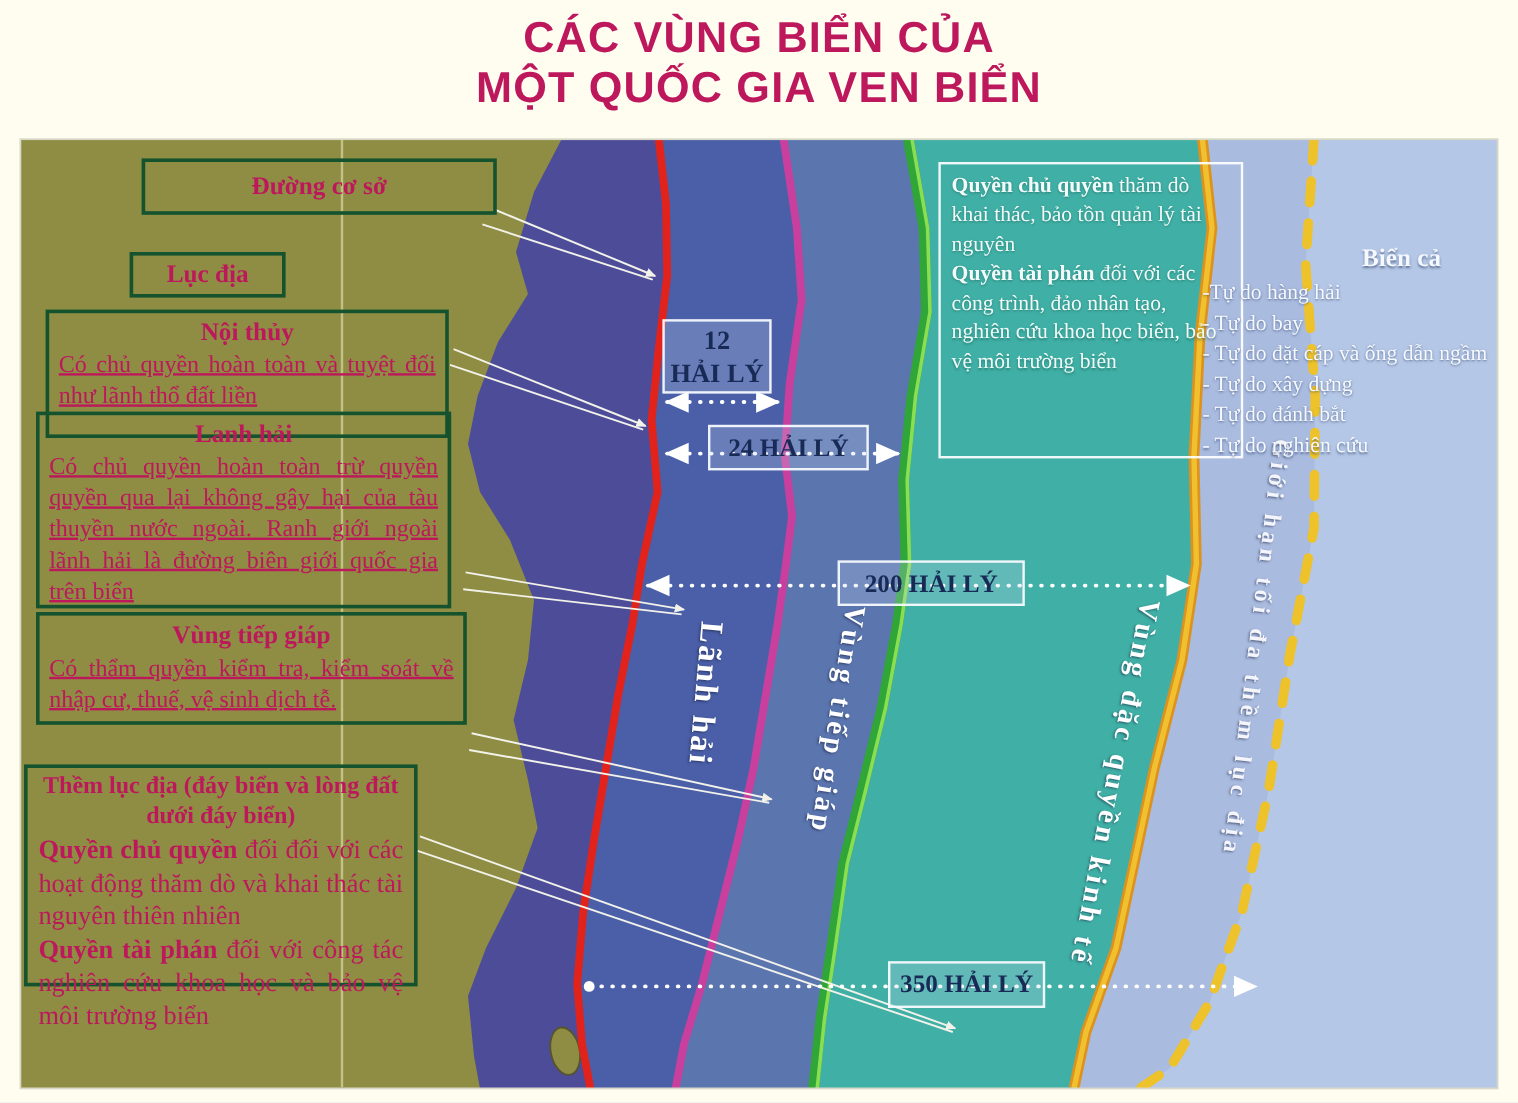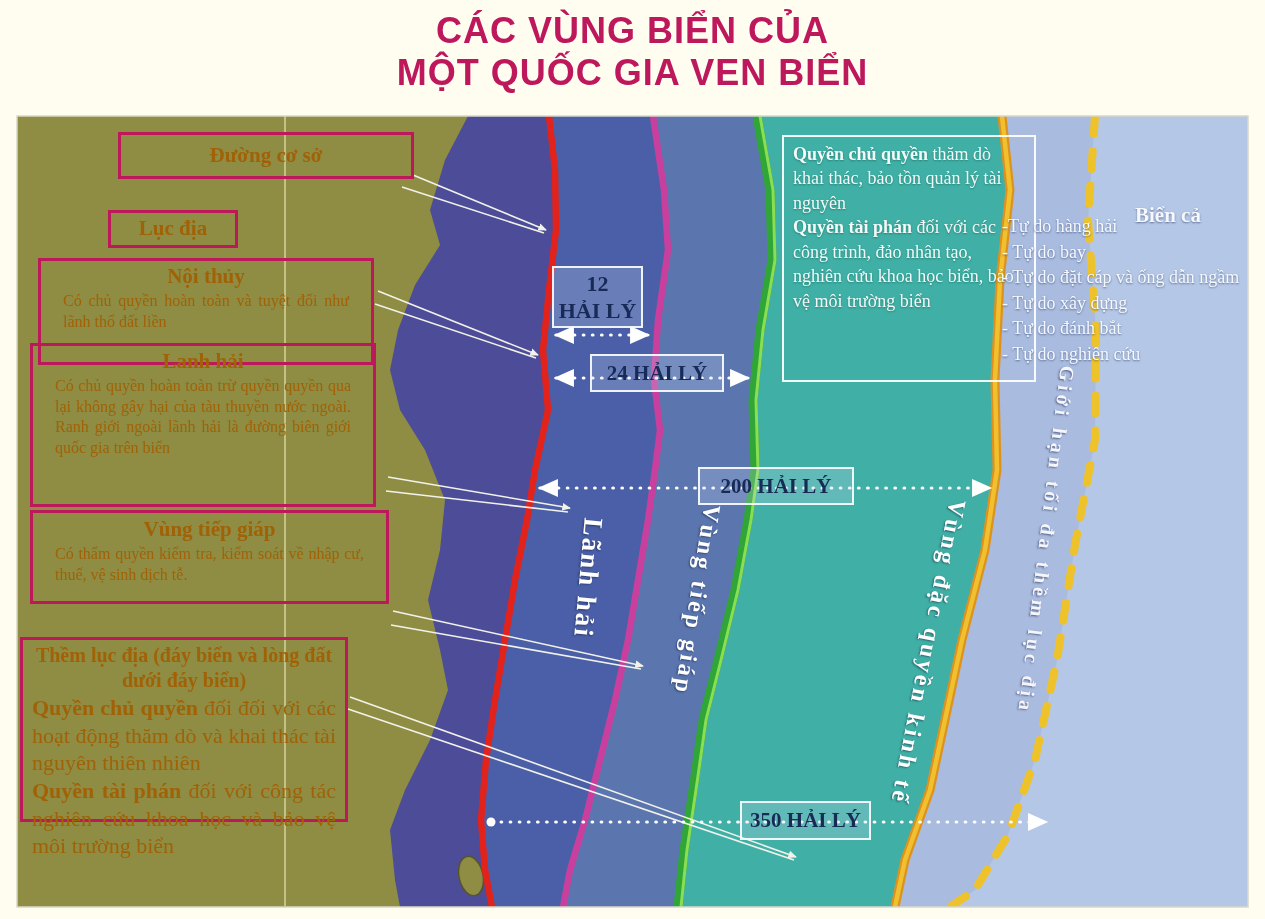--- a/index.html
+++ b/index.html
@@ -11,25 +11,25 @@
   .abs{position:absolute;}
   
   #title{
     position:absolute;top:10px;left:0;width:100%;
     text-align:center;color:#be185d;font-weight:bold;
     font-family:"Liberation Sans",sans-serif;
     font-size:36px;line-height:1.18;letter-spacing:1px;
   }
   
   .obox{
-    position:absolute;border:3px solid #be185d;color:#a16207;
+    position:absolute;border:3px solid #14532d;color:#be185d;
     box-sizing:border-box;background:transparent;
   }
   .obox .hd{font-weight:bold;font-size:21px;text-align:center;line-height:1.32;}
-  .obox .bd{font-size:16px;line-height:1.3;padding:0 22px;text-align:justify;}
+  .obox .bd{font-size:20px;line-height:1.3;padding:0 8px;text-align:justify;text-decoration:underline;}
   .cbox{display:flex;align-items:center;justify-content:center;}
   #shelf-box{padding:3px 9px;}
   #shelf-box .hd{font-size:20px;line-height:1.27;}
   #shelf-box p{margin:0;font-size:22px;line-height:1.26;text-align:justify;font-family:Liberation Serif, serif;}
   #shelf-box b{font-weight:bold;}
   
   .mbox{
     position:absolute;box-sizing:border-box;
     border:2px solid rgba(250,252,255,.92);
     background:rgba(200,214,240,.25);
@@ -185,20 +185,20 @@
 
 <div class="zlabel" style="left:1046px;top:540px;font-size:20px;letter-spacing:4px;color:rgba(250,250,255,.96);transform:translate(-50%,-50%) rotate(97deg);">Giới hạn tối đa thềm lục địa</div>
 
 <div id="eez-info">
   <p><b>Quyền chủ quyền</b><span> thăm dò khai thác, bảo tồn quản lý tài nguyên</span></p>
   <p><b>Quyền tài phán</b><span> đối với các công trình, đảo nhân tạo, nghiên cứu khoa học biển, bảo vệ môi trường biển</span></p>
 </div>
 
 <div class="abs seatext" style="left:1010px;top:203px;width:220px;text-align:center;font-weight:bold;font-size:21px;margin-left:48px;">Biển cả</div>
 
-<div class="abs seatext" id="high-seas-items" style="left:1002px;top:214px;width:260px;font-size:18px;line-height:1.42;">
+<div class="abs seatext" id="high-seas-items" style="left:1002px;top:231px;width:260px;font-size:18px;line-height:1.42;">
   <span>-Tự do hàng hải</span>
   <span>- Tự do bay</span>
   <span>- Tự do đặt  cáp và ống dẫn ngầm</span>
   <span>- Tự do xây dựng</span>
   <span>- Tự do đánh bắt</span>
   <span>- Tự do nghiên cứu</span>
 </div>
 
 </body></html>

